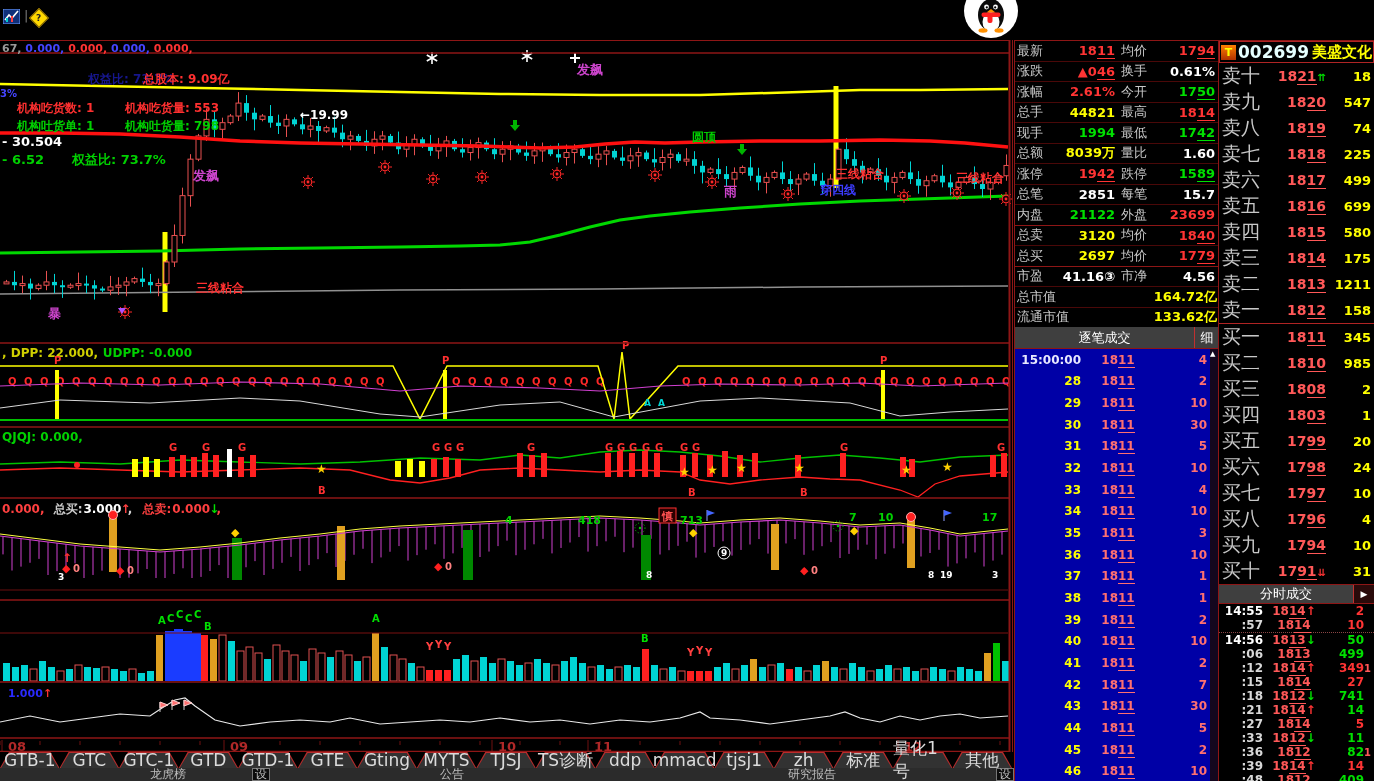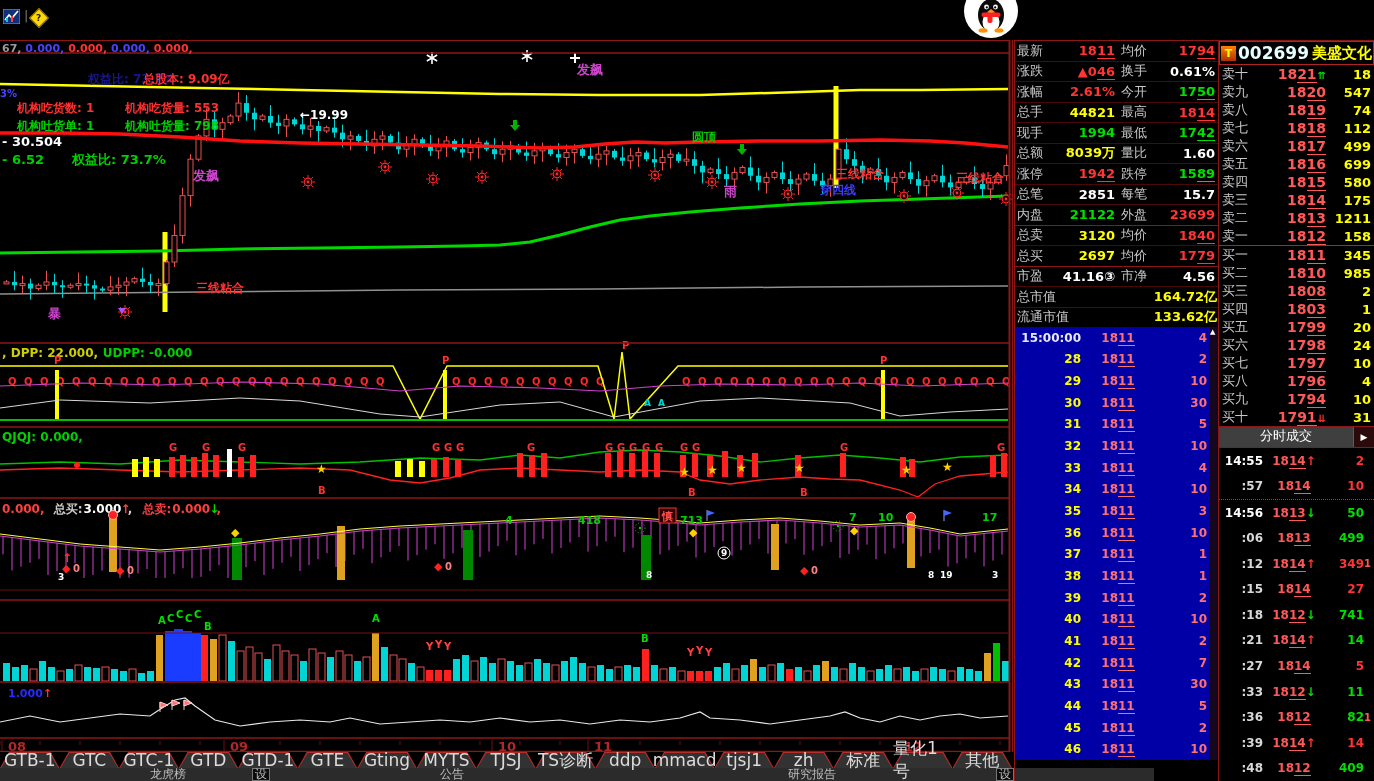--- a/index.html
+++ b/index.html
@@ -39,21 +39,21 @@
   #tickscroll span{position:absolute;top:1px;left:0;color:#fff;font-size:7px;}
   #levels{left:1218px;top:40px;width:156px;height:741px;border-left:1px solid #8e1616;border-top:1px solid #8e1616;
           display:flex;flex-direction:column;box-sizing:border-box;}
   #stockhead{height:22px;display:flex;align-items:center;border:1px solid #b02424;background:#000;}
   #ticon{width:15px;height:15px;background:linear-gradient(#ff8000,#b03000);color:#ffff00;font-size:11px;
          font-weight:bold;display:flex;align-items:center;justify-content:center;margin:0 2px 0 1px;}
   #scode{color:#e6ffff;font-size:17px;font-weight:bold;letter-spacing:0px;}
   #sname{color:#ffff00;font-size:15px;font-weight:bold;margin-left:3px;white-space:nowrap;}
   #lvlwrap{flex:1;display:flex;flex-direction:column;}
   .lvl{flex:1;display:grid;grid-template-columns:38px 66px 1fr;align-items:center;padding:0 3px;}
-  .lvl-l{color:#c8c8c8;font-size:13px;}
+  .lvl-l{color:#c8c8c8;font-size:19px;}
   .lvl-p{color:#ff5858;font-size:14px;font-weight:bold;text-align:right;white-space:nowrap;}
   .lvl-ic{font-size:10px;font-weight:bold;margin-left:1px;}
   .lvl-v{text-align:right;color:#ffff00;font-size:13px;font-weight:bold;}
   .lvl.divider{border-top:1px solid #b02424;}
   #tshead{height:20px;background:#3f3f3f;color:#fff;font-size:13px;display:flex;align-items:flex-start;
           border-top:1px solid #8e1616;border-bottom:1px solid #8e1616;}
   #tshead .tt{flex:1;text-align:center;}
   #tsbtn{width:20px;height:100%;border-left:1px solid #c03030;background:#2a0a0a;color:#fff;font-size:9px;
          display:flex;align-items:center;justify-content:center;}
   #tslist{flex:1;display:flex;flex-direction:column;}
@@ -1205,20 +1205,24 @@
         <span class="ql">总市值</span>
         <span class="qv" style="color: rgb(255, 255, 0);">164.72亿</span>
       </div>
       <div class="qrow wide">
         <span class="ql">流通市值</span>
         <span class="qv" style="color: rgb(255, 255, 0);">133.62亿</span>
       </div>
     </div>
 
   <div class="abs" id="tickp">
+    <div id="tickhead">
+      <span class="tt">逐笔成交</span>
+      <span id="detailbtn">细</span>
+    </div>
     <div id="ticklist">
       <div id="tickscroll">
           <span>▲</span>
         </div>
     <div class="trow">
           <span class="t-time full">15:00:00</span>
           <span class="t-price">18<span class="ud">11</span></span>
           <span class="t-vol">4</span>
         </div>
         <div class="trow">
@@ -1337,21 +1341,21 @@
           <span class="lvl-v">547</span>
         </div>
         <div class="lvl">
           <span class="lvl-l">卖八</span>
           <span class="lvl-p">18<span class="ud">19</span></span>
           <span class="lvl-v">74</span>
         </div>
         <div class="lvl">
           <span class="lvl-l">卖七</span>
           <span class="lvl-p">18<span class="ud">18</span></span>
-          <span class="lvl-v">112</span>
+          <span class="lvl-v">225</span>
         </div>
         <div class="lvl">
           <span class="lvl-l">卖六</span>
           <span class="lvl-p">18<span class="ud">17</span></span>
           <span class="lvl-v">499</span>
         </div>
         <div class="lvl">
           <span class="lvl-l">卖五</span>
           <span class="lvl-p">18<span class="ud">16</span></span>
           <span class="lvl-v">699</span>

